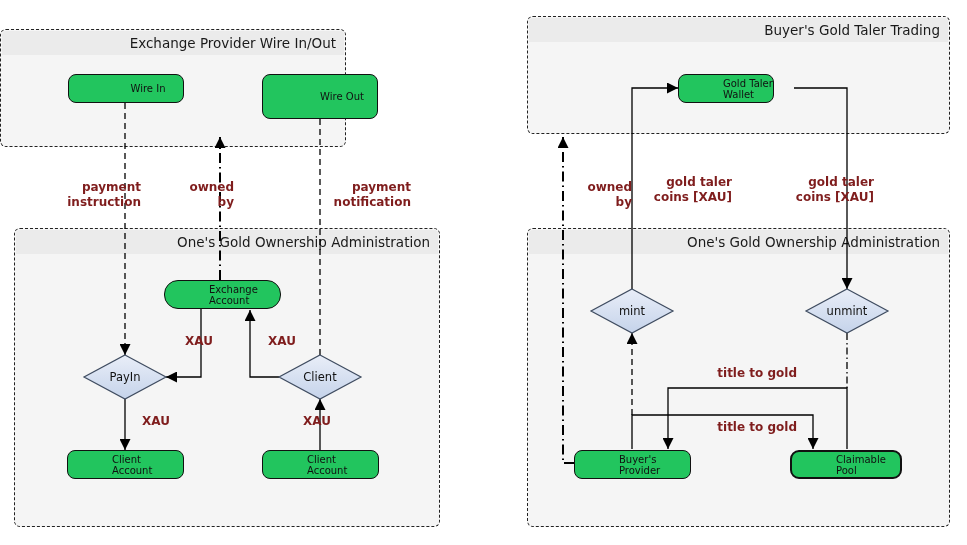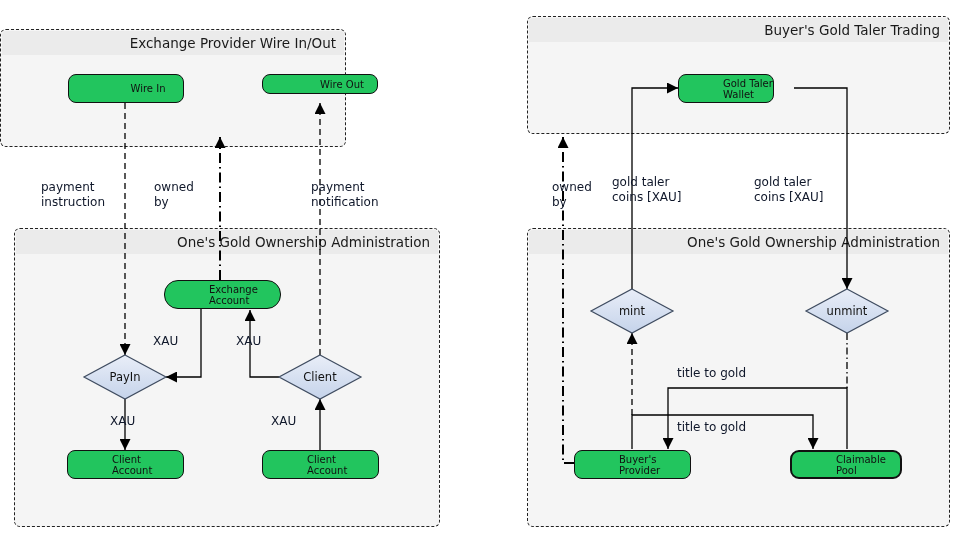--- a/index.html
+++ b/index.html
@@ -16,22 +16,22 @@
   .node{position:absolute;background:#22c55e;border:1.3px solid #111;border-radius:8px;
         display:flex;align-items:center;justify-content:center;font-size:10px;color:#111;
         box-sizing:border-box;z-index:3;padding-left:44px;}
   .node.bold-border{border-width:2.5px;border-radius:9px;}
 
   svg.overlay{position:absolute;left:0;top:0;z-index:2;}
 
   .dlabel{position:absolute;display:flex;align-items:center;justify-content:center;
           font-size:11.5px;color:#111;z-index:3;}
 
-  .elabel{position:absolute;font-size:12px;line-height:15px;text-align:left;
-          white-space:pre-line;color:#0f172a;z-index:2;}
+  .elabel{position:absolute;font-size:12px;line-height:15px;text-align:right;
+          white-space:pre-line;color:#7f1d1d;z-index:2;font-weight:bold;}
 </style>
 </head>
 <body>
 
 <div class="stage">
 
   <div class="panel" style="left:0;top:16px;width:346px;height:118px;margin-top:13px;">
     <div class="panel-header">
       <span>Exchange Provider Wire In/Out</span>
     </div>
@@ -84,21 +84,21 @@
 
     <polygon points="125,355 166,377 125,399 84,377" fill="url(#diamondGrad)" stroke="#3f4c60" stroke-width="1.2"></polygon>
     <polygon points="320,355 361,377 320,399 279,377" fill="url(#diamondGrad)" stroke="#3f4c60" stroke-width="1.2"></polygon>
     <polygon points="632,289 673,311 632,333 591,311" fill="url(#diamondGrad)" stroke="#3f4c60" stroke-width="1.2"></polygon>
     <polygon points="847,289 888,311 847,333 806,311" fill="url(#diamondGrad)" stroke="#3f4c60" stroke-width="1.2"></polygon>
   </svg>
 
   <div class="node" style="left:68px;top:74px;width:116px;height:29px;">
     <span>Wire In</span>
   </div>
-  <div class="node" style="left:262px;top:74px;width:116px;height:20px;">
+  <div class="node" style="left:262px;top:74px;width:116px;height:45px;">
     <span>Wire Out</span>
   </div>
   <div class="node" style="left:164px;top:280px;width:117px;height:29px;border-radius:14px;">
     <span>Exchange Account</span>
   </div>
   <div class="node" style="left:67px;top:450px;width:117px;height:29px;">
     <span>Client Account</span>
   </div>
   <div class="node" style="left:262px;top:450px;width:117px;height:29px;">
     <span>Client Account</span>

